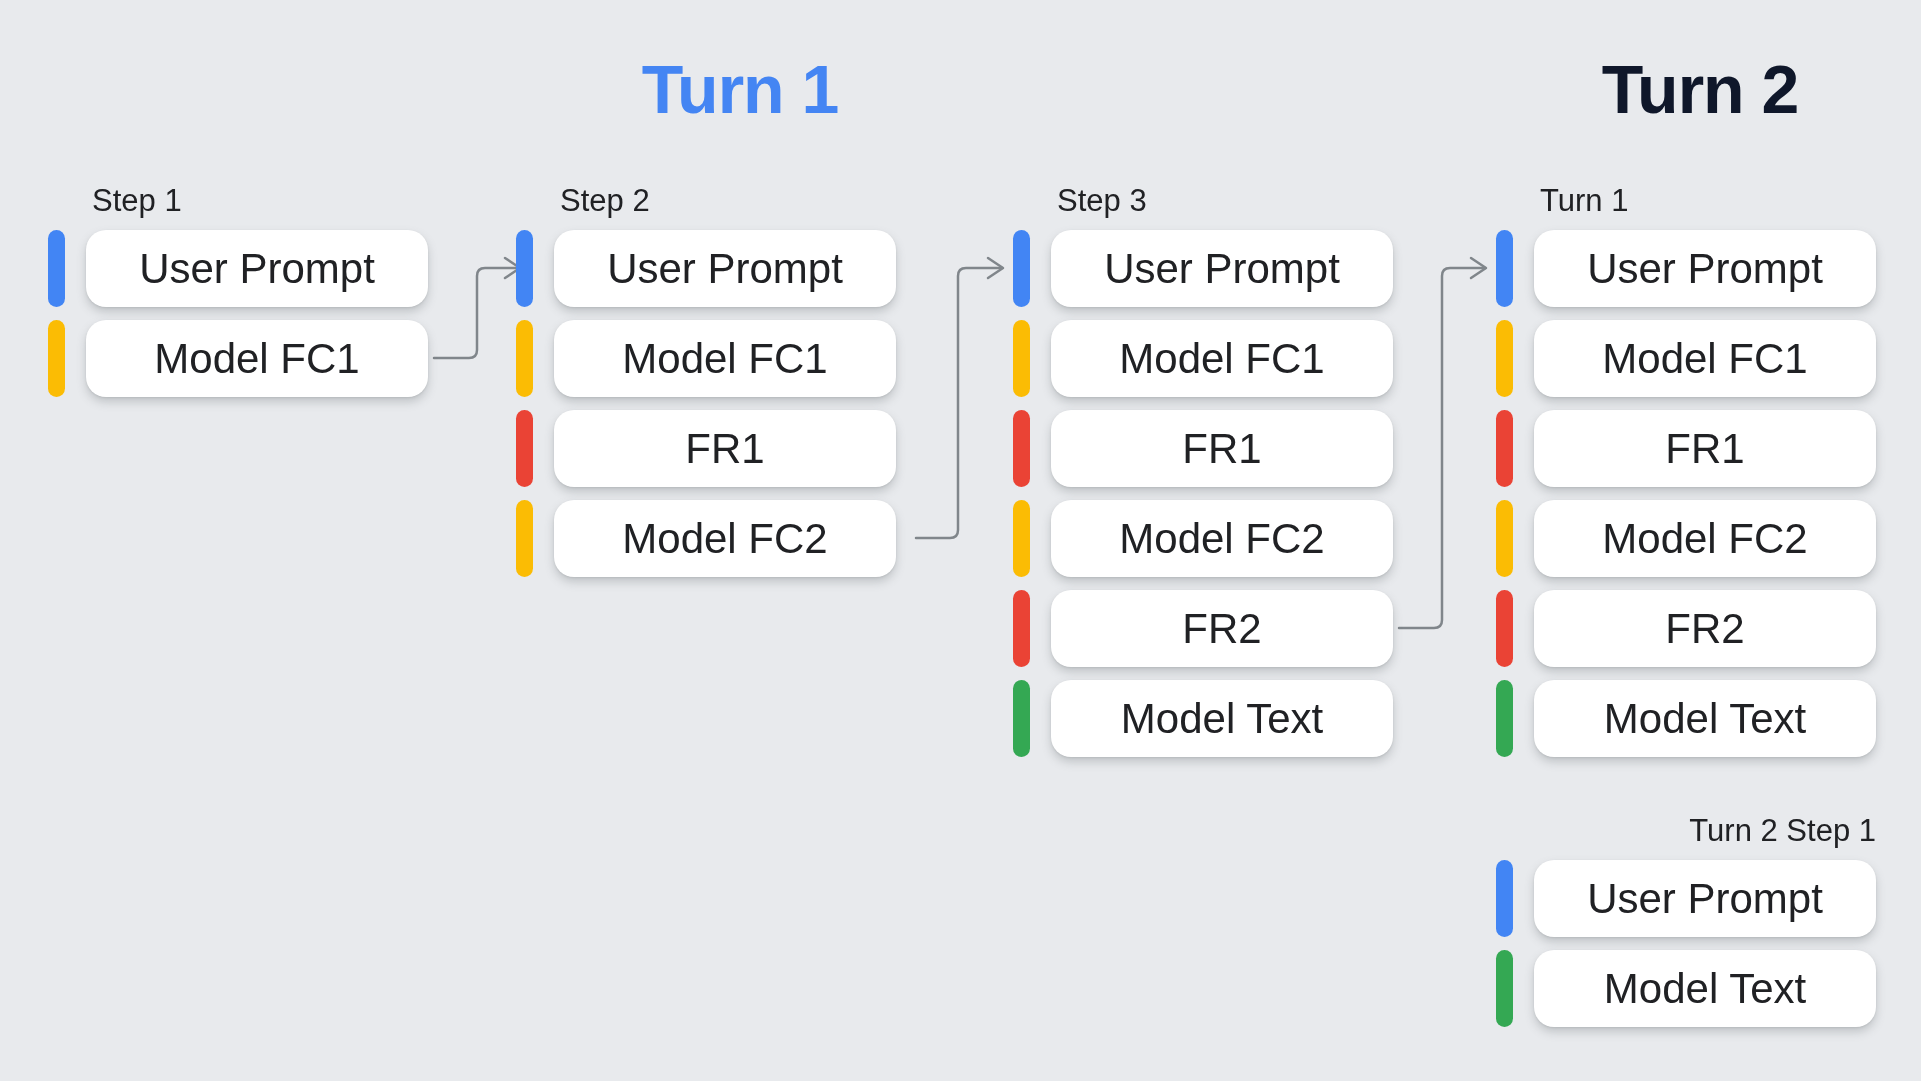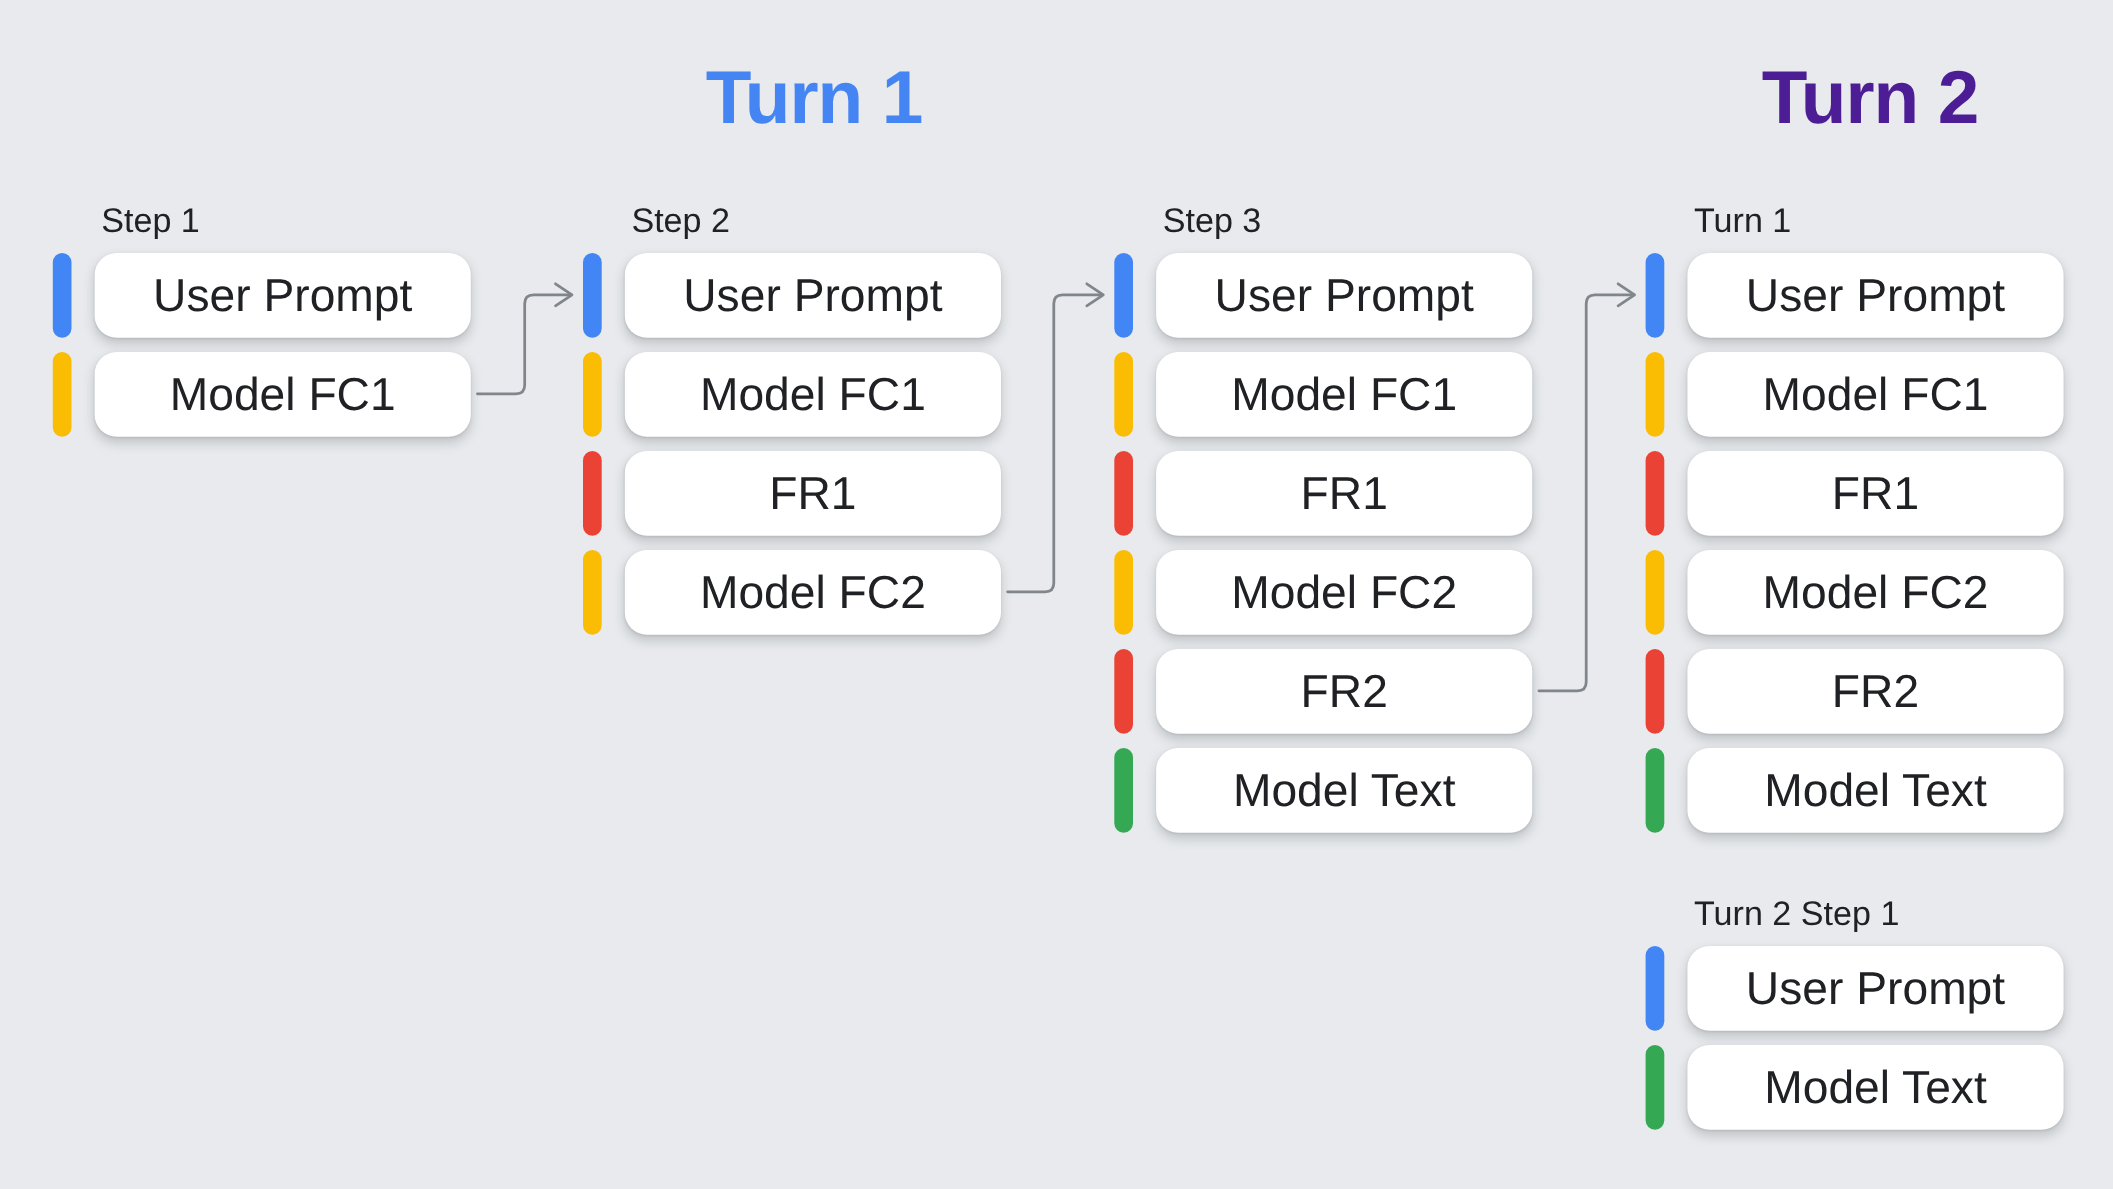--- a/index.html
+++ b/index.html
@@ -20,24 +20,24 @@
     font-weight: 700;
     letter-spacing: -1px;
     color: #4485F3;
     white-space: nowrap;
   }
   .title-turn1 { left: 740px; }
   .title-turn2 { left: 1700px; }
 
   .column { position: absolute; }
   .col-step1 { left: 48px;  top: 188px; }
-  .col-step2 { left: 530px; top: 188px; }
+  .col-step2 { left: 516px; top: 188px; }
   .col-step3 { left: 1013px; top: 188px; }
   .col-turn1 { left: 1496px; top: 188px; }
-  .col-turn2step1 { left: 1496px; top: 818px; }
+  .col-turn2step1 { left: 1496px; top: 818px; text-align: right; }
 
   .col-label {
     display: block;
     margin: 0 0 16px 44px;
     font-size: 31px;
     line-height: 26px;
     color: #202124;
     white-space: nowrap;
   }
 
@@ -78,21 +78,21 @@
     stroke-linecap: round;
     stroke-linejoin: round;
   }
 </style>
 </head>
 <body style="background: rgb(232, 234, 237);">
 
 <div class="canvas">
 
   <div class="title title-turn1" style="color: rgb(68, 133, 243);">Turn 1</div>
-  <div class="title title-turn2" style="color: #4c1d95; text-align: center;">Turn 2</div>
+  <div class="title title-turn2" style="color: #0f172a; text-align: center;">Turn 2</div>
 
   <svg class="arrows" width="1921" height="1081" viewBox="0 0 1921 1081">
     <path class="arrow-line" d="M 434 358 L 469 358 Q 477 358 477 350 L 477 276 Q 477 268 485 268 L 519 268" stroke="#80868B"></path>
     <path class="arrow-line" d="M 505 258 L 520 268 L 505 278" stroke="#80868B"></path>
     <path class="arrow-line" d="M 916 538 L 950 538 Q 958 538 958 530 L 958 276 Q 958 268 966 268 L 1002 268" stroke="#80868B"></path>
     <path class="arrow-line" d="M 988 258 L 1003 268 L 988 278" stroke="#80868B"></path>
     <path class="arrow-line" d="M 1399 628 L 1434 628 Q 1442 628 1442 620 L 1442 276 Q 1442 268 1450 268 L 1485 268" stroke="#80868B"></path>
     <path class="arrow-line" d="M 1471 258 L 1486 268 L 1471 278" stroke="#80868B"></path>
   </svg>
 

